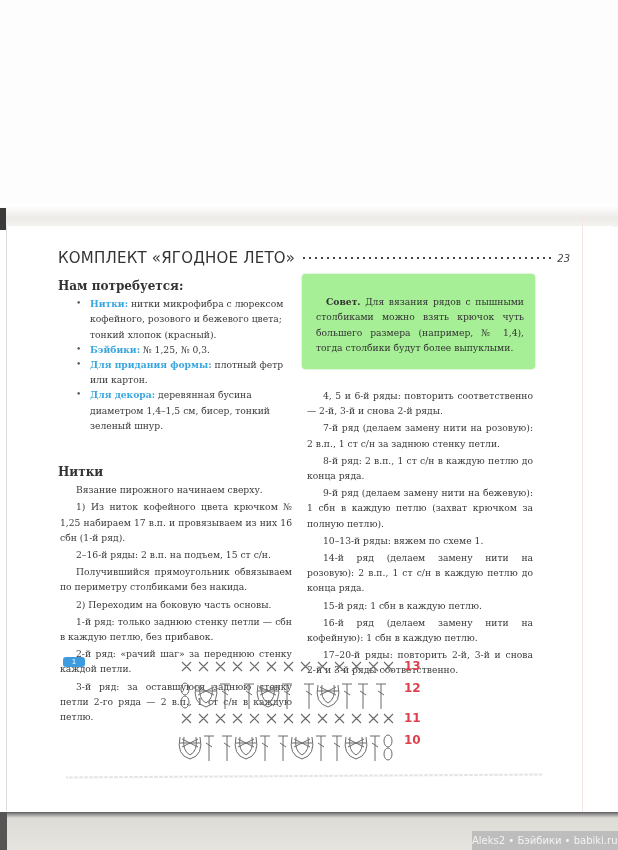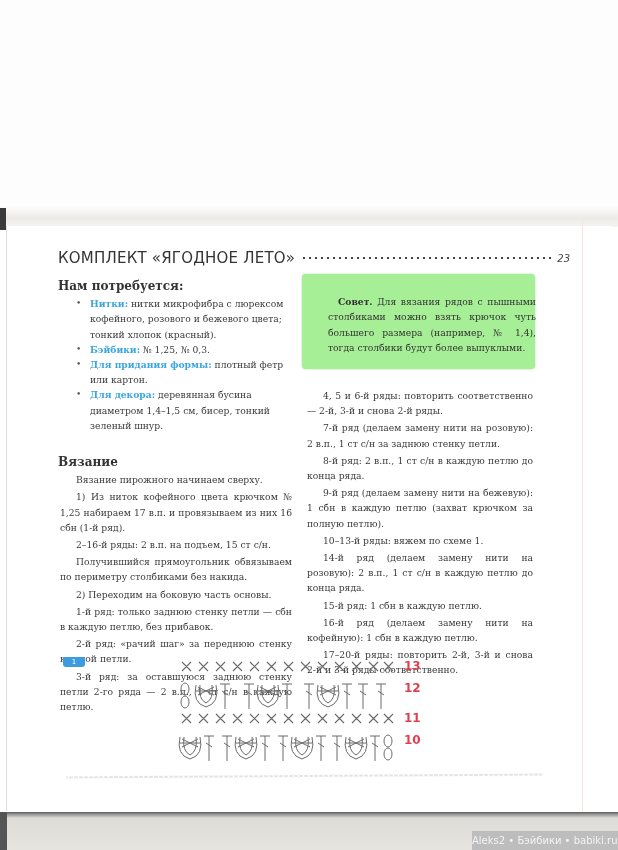--- a/index.html
+++ b/index.html
@@ -25,31 +25,31 @@
   .header-dots { flex:1; margin:0 4px 0 6px; height:4px;
     background-image:radial-gradient(circle, #444 1.2px, transparent 1.4px);
     background-size:6px 4px; background-repeat:repeat-x; }
   .header-page { font-family:"DejaVu Sans", sans-serif; font-size:10px; color:#444; font-style:italic; }
 
   .col { position:absolute; font-size:9.2px; line-height:15.2px; }
   .col-left { left:58px; top:279px; width:236px; }
   .col-right { left:305px; top:386px; width:230px; }
 
   .h-bold { font-weight:bold; font-size:12px; color:#333; }
-  ul.materials { list-style:none; margin:2px 0 0 0; padding:0; }
+  ul.materials { list-style:none; margin:2px 0 10px 0; padding:0; }
   ul.materials li { position:relative; padding-left:32px; }
   ul.materials li::before { content:"•"; position:absolute; left:18px; top:0; color:#555; font-size:9px; }
   .label-blue { color:#3aa6de; font-weight:bold; }
   .section-gap { height:22px; }
   p { margin:2px; text-align:justify; }
   p.ind { text-indent:16px; }
 
   .tip-box { position:absolute; left:302px; top:274px; width:233px; height:95px;
     background:#a6ef96; border-radius:4px; box-shadow:0 0 2px #9bd88d; }
-  .tip-text { position:absolute; left:26px; top:20px; width:208px; font-size:9.2px; line-height:15.3px; color:#333; text-align:justify; text-indent:10px; }
+  .tip-text { position:absolute; left:14px; top:20px; width:208px; font-size:9.2px; line-height:15.3px; color:#333; text-align:justify; text-indent:10px; }
   .tip-text b { font-weight:bold; }
 
   .scheme-badge { position:absolute; left:63px; top:657px; width:22px; height:10px; border-radius:3px;
     background:#3d9ce0; color:#fff; font-family:"DejaVu Sans", sans-serif; font-size:7px; line-height:10px; text-align:center; }
 
   .diagram { position:absolute; left:178px; top:659px; width:270px; height:105px; }
   .row { position:absolute; left:0; height:22px; display:flex; align-items:flex-start; }
   .row .num { position:absolute; left:226px; width:30px; color:#e0404e; font-weight:bold; font-family:"DejaVu Sans", sans-serif; font-size:12px; }
 
   .chain-rule { position:absolute; left:66px; top:773px; width:476px; height:6px;
@@ -76,21 +76,21 @@
 
 <div class="col col-left">
   <div class="h-bold">Нам потребуется:</div>
   <ul class="materials">
     <li><span class="label-blue">Нитки:</span><span> нитки микрофибра с люрексом кофейного, розового и бежевого цвета; тонкий хлопок (красный).</span></li>
     <li><span class="label-blue">Бэйбики:</span><span> № 1,25, № 0,3.</span></li>
     <li><span class="label-blue">Для придания формы:</span><span> плотный фетр или картон.</span></li>
     <li><span class="label-blue">Для декора:</span><span> деревянная бусина диаметром 1,4–1,5 см, бисер, тонкий зеленый шнур.</span></li>
   </ul>
   <div class="section-gap"></div>
-  <div class="h-bold">Вязание</div>
+  <div class="h-bold">Нитки</div>
   <p class="ind">Вязание пирожного начинаем сверху.</p>
   <p class="ind">1) Из ниток кофейного цвета крючком № 1,25 набираем 17 в.п. и провязываем из них 16 сбн (1-й ряд).</p>
   <p class="ind">2–16-й ряды: 2 в.п. на подъем, 15 ст с/н.</p>
   <p class="ind">Получившийся прямоугольник обвязываем по периметру столбиками без накида.</p>
   <p class="ind">2) Переходим на боковую часть основы.</p>
   <p class="ind">1-й ряд: только заднюю стенку петли — сбн в каждую петлю, без прибавок.</p>
   <p class="ind">2-й ряд: «рачий шаг» за переднюю стенку каждой петли.</p>
   <p class="ind">3-й ряд: за оставшуюся заднюю стенку петли 2-го ряда — 2 в.п., 1 ст с/н в каждую петлю.</p>
 </div>
 

